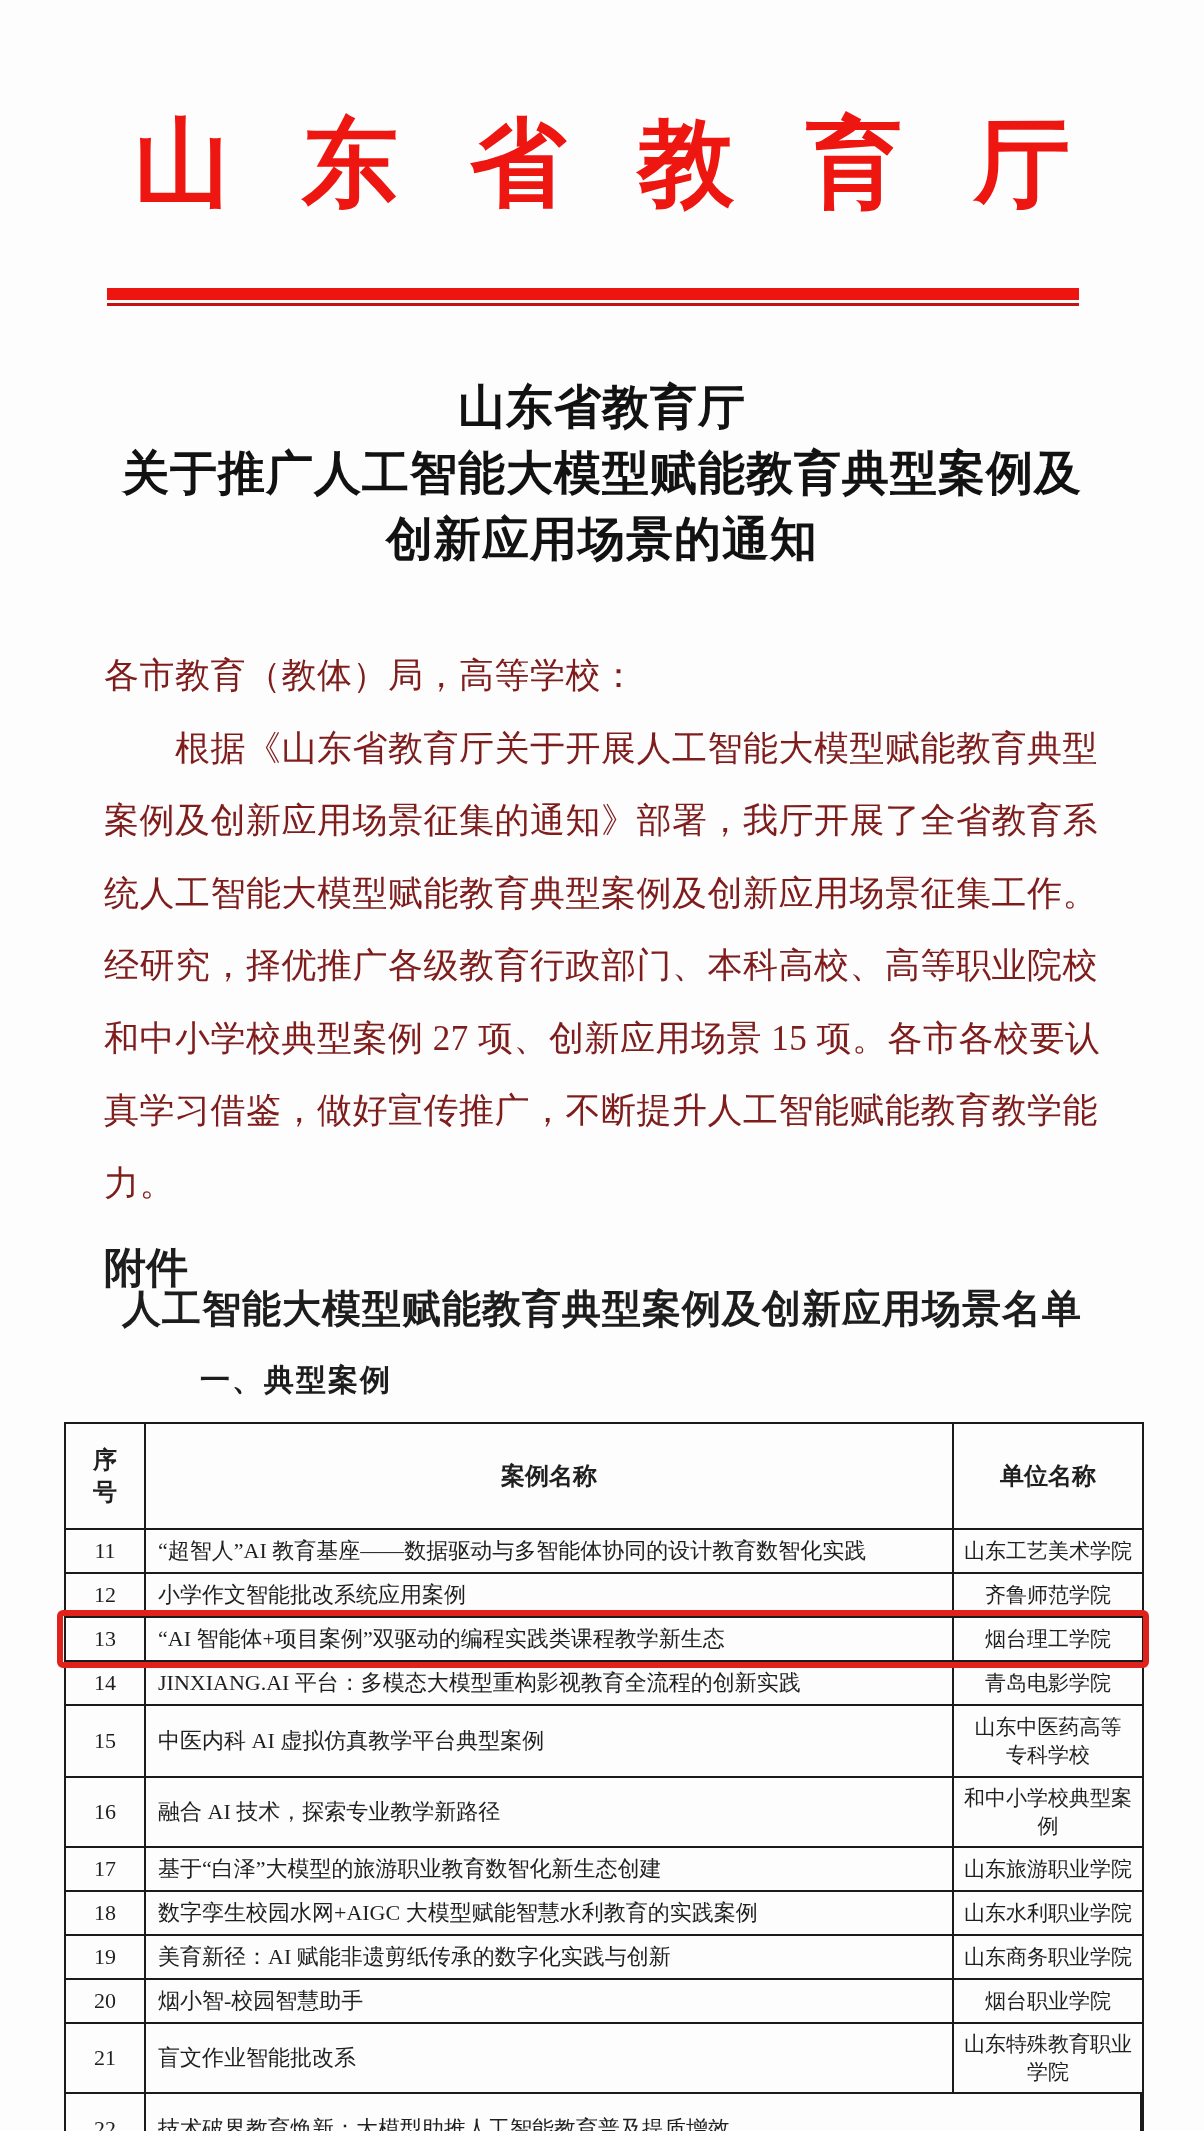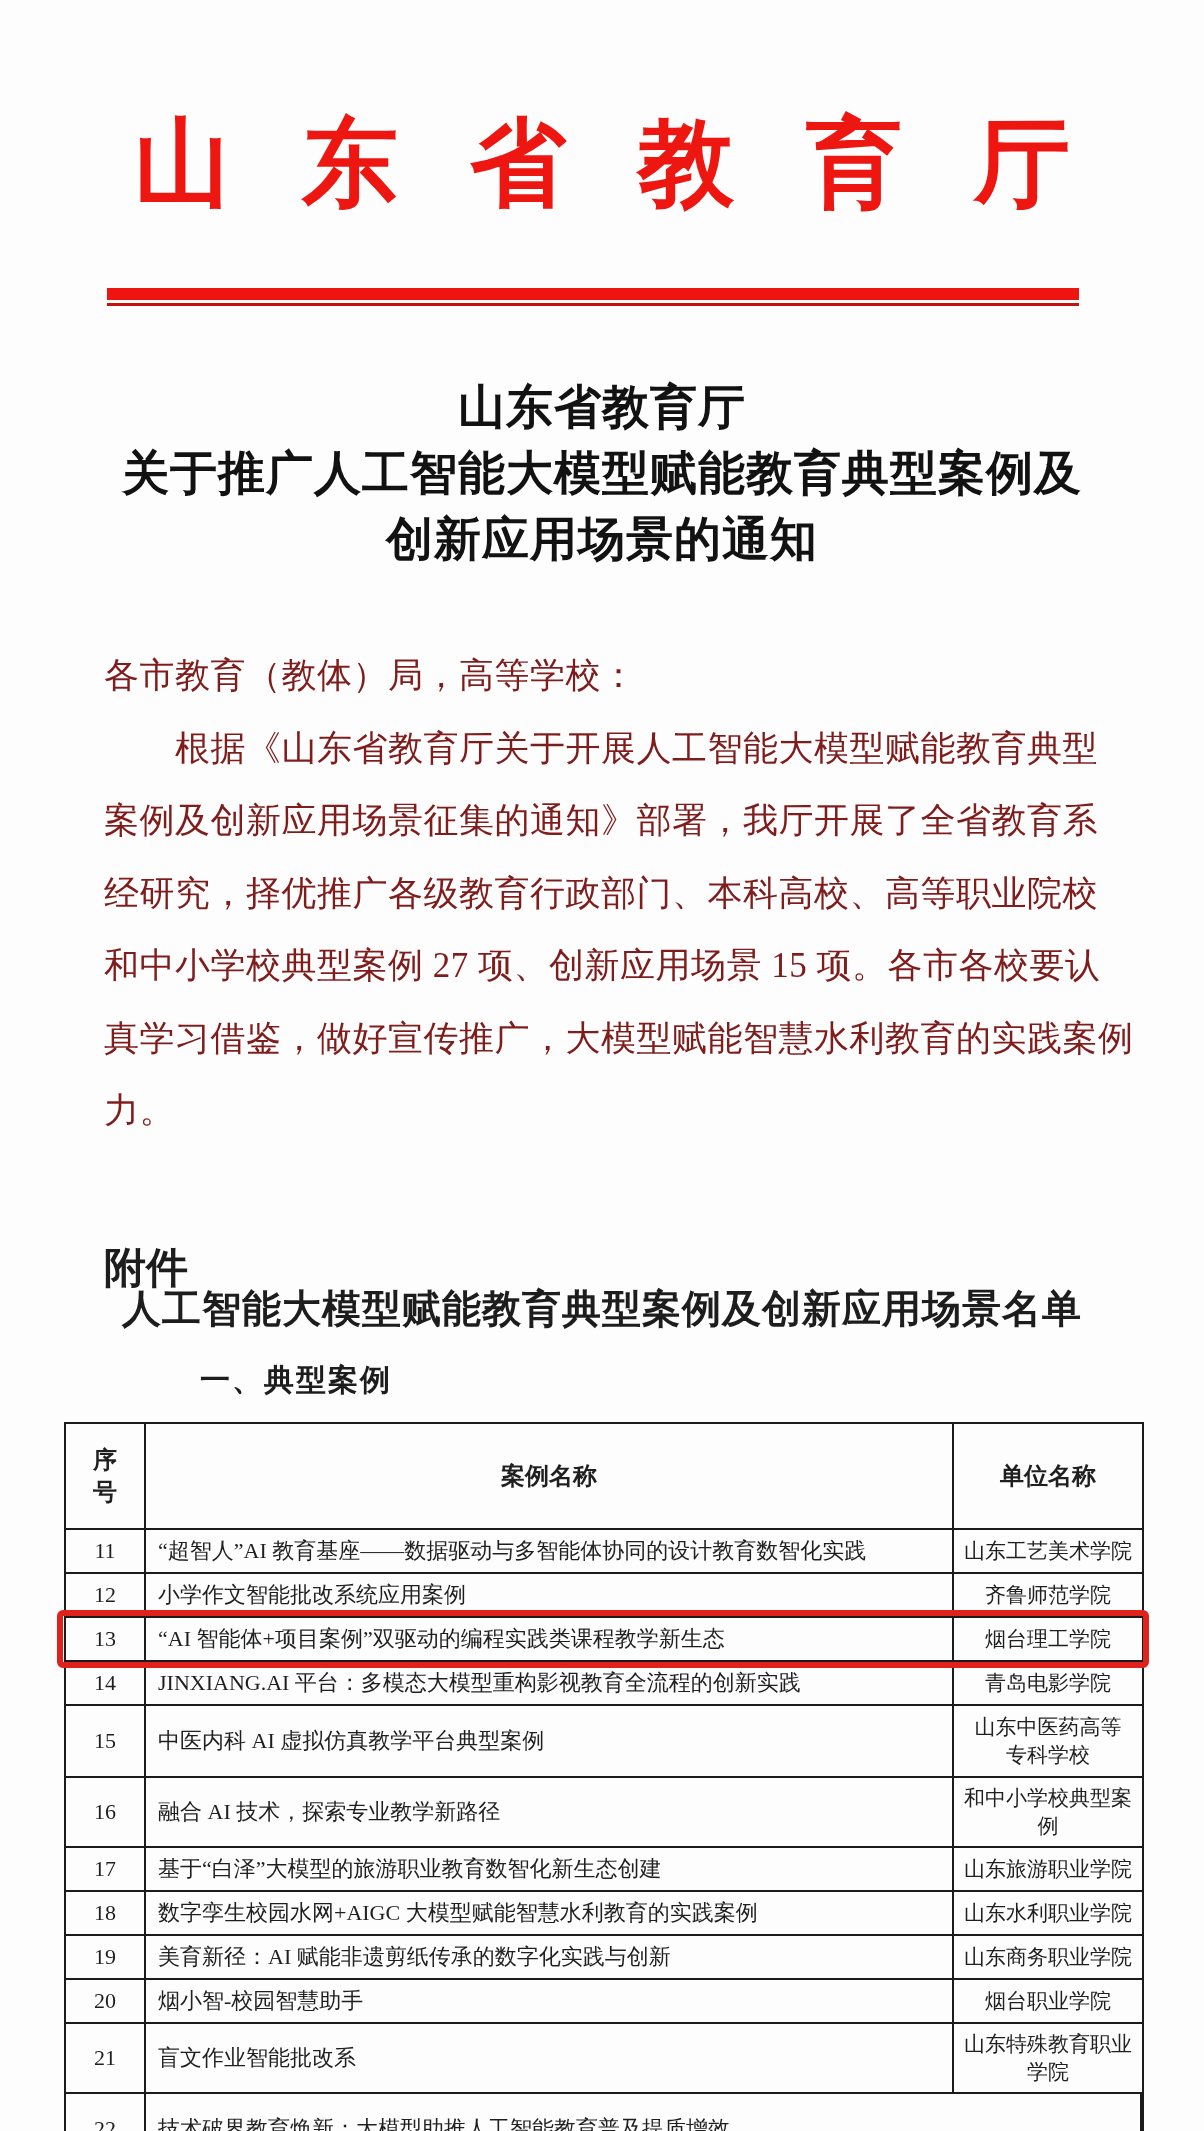--- a/index.html
+++ b/index.html
@@ -73,23 +73,24 @@
   <div class="doc-title">
     <div>山东省教育厅</div>
     <div>关于推广人工智能大模型赋能教育典型案例及</div>
     <div>创新应用场景的通知</div>
   </div>
 
   <div class="body-block">
     <div>各市教育（教体）局，高等学校：</div>
     <div>　　根据《山东省教育厅关于开展人工智能大模型赋能教育典型</div>
     <div>案例及创新应用场景征集的通知》部署，我厅开展了全省教育系</div>
+    <div>统人工智能大模型赋能教育典型案例及创新应用场景征集工作。</div>
     <div>经研究，择优推广各级教育行政部门、本科高校、高等职业院校</div>
     <div>和中小学校典型案例 27 项、创新应用场景 15 项。各市各校要认</div>
-    <div>真学习借鉴，做好宣传推广，大模型赋能智慧水利教育的实践案例</div>
+    <div>真学习借鉴，做好宣传推广，不断提升人工智能赋能教育教学能</div>
     <div>力。</div>
   </div>
 
   <div class="attach-label">附件</div>
   <div class="list-title">人工智能大模型赋能教育典型案例及创新应用场景名单</div>
   <div class="section-head">一、典型案例</div>
 
   <div class="doc-table">
     <div class="trow header-row">
       <div class="cell c-no">序号</div>

